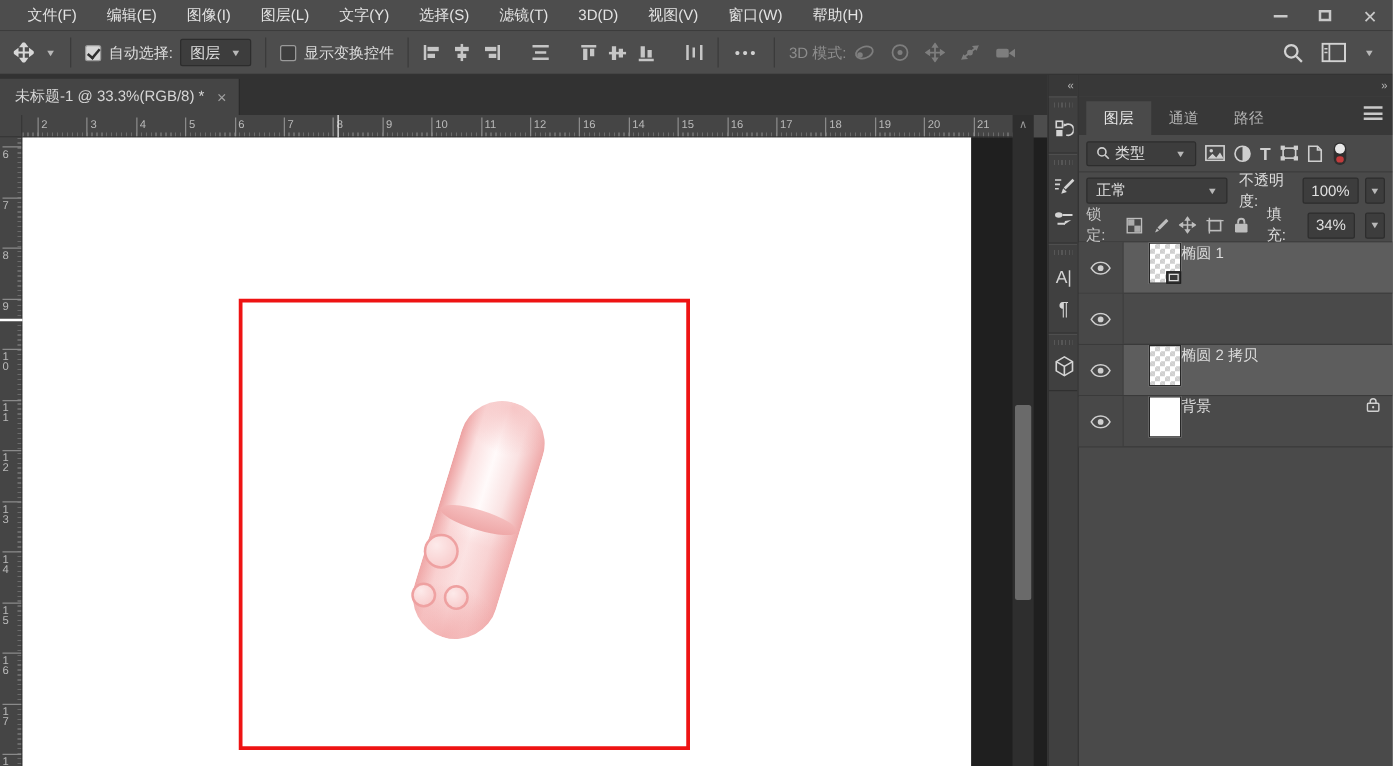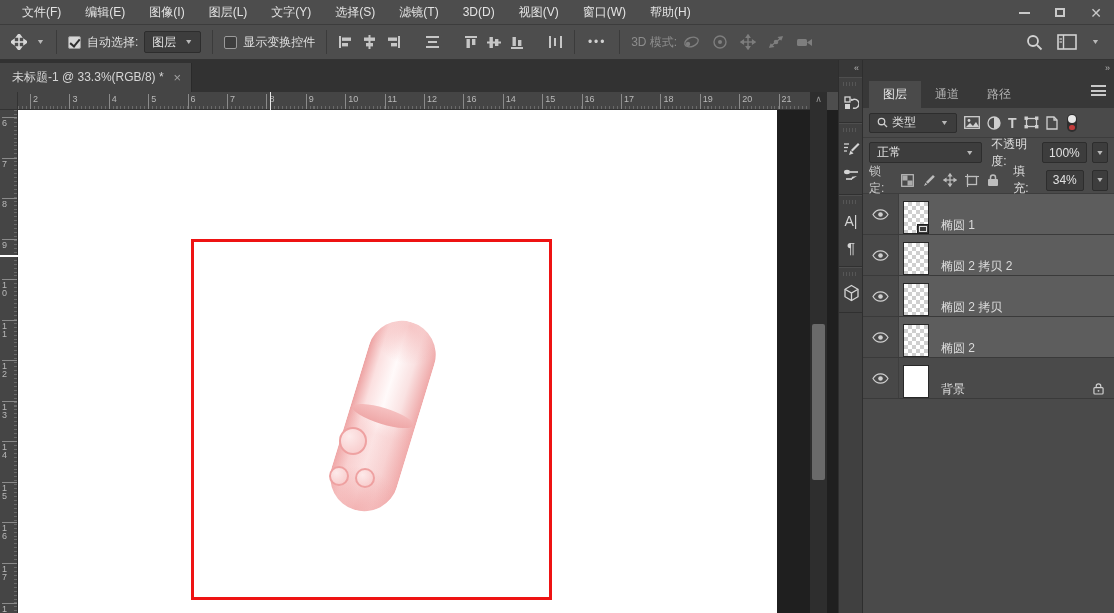--- a/index.html
+++ b/index.html
@@ -117,21 +117,21 @@
     display:flex; align-items:center; padding:0 6px; color:#e0e0e0; }
   .mini-chev-box { width:18px; height:21px; background:#3d3d3d; border:1px solid #2d2d2d; border-radius:2px;
     display:flex; align-items:center; justify-content:center; }
 
   #lock-row { height:27px; display:flex; align-items:center; padding:0 6px; gap:8px; border-bottom:1px solid #3d3d3d; }
   .lock-icon { color:#c6c6c6; display:flex; align-items:center; }
 
   #layer-list { position:relative; }
   .layer-row { height:41px; display:flex; align-items:stretch; border-bottom:1px solid #3a3a3a; background:#4a4a4a; }
   .eye-cell { width:36px; display:flex; align-items:center; justify-content:center; border-right:1px solid #3e3e3e; background:#484848; }
-  .row-body { flex:1; display:flex; align-items:flex-end; gap:12px; padding-left:4px; position:relative; }
+  .row-body { flex:1; display:flex; align-items:flex-start; padding-left:20px; position:relative; }
   .layer-row.selected .row-body { background:#5d5d5d; }
   .thumb { width:26px; height:33px; border:1px solid #282828; position:relative;
     background-image:
       linear-gradient(45deg,#cfcfcf 25%,transparent 25%,transparent 75%,#cfcfcf 75%),
       linear-gradient(45deg,#cfcfcf 25%,transparent 25%,transparent 75%,#cfcfcf 75%);
     background-color:#fff; background-size:8px 8px; background-position:0 0,4px 4px; }
   .thumb.white { background:#fff; }
   .thumb .badge { position:absolute; right:-1px; bottom:-1px; width:12px; height:10px; background:#3a3a3a;
     border:1px solid #1f1f1f; display:flex; align-items:center; justify-content:center; }
   .thumb .badge::after { content:""; width:6px; height:4px; border:1px solid #e0e0e0; }
@@ -550,47 +550,31 @@
       <span class="layer-name">椭圆 1</span>
     </div>
   </div>
         <div class="layer-row selected">
     <div class="eye-cell">
       <svg width="17" height="11" viewBox="0 0 17 11">
               <path d="M1 5.5C3 2 6 .8 8.5.8S14 2 16 5.5C14 9 11 10.2 8.5 10.2S3 9 1 5.5z" fill="none" stroke="#cfcfcf" stroke-width="1.2"></path>
               <circle cx="8.5" cy="5.5" r="2.3" fill="#cfcfcf"></circle>
             </svg>
     </div>
-    <div class="row-body">
-      <div class="thumb"></div>
-      <span class="layer-name">椭圆 2 拷贝 2</span>
-    </div>
   </div>
         <div class="layer-row selected">
     <div class="eye-cell">
       <svg width="17" height="11" viewBox="0 0 17 11">
               <path d="M1 5.5C3 2 6 .8 8.5.8S14 2 16 5.5C14 9 11 10.2 8.5 10.2S3 9 1 5.5z" fill="none" stroke="#cfcfcf" stroke-width="1.2"></path>
               <circle cx="8.5" cy="5.5" r="2.3" fill="#cfcfcf"></circle>
             </svg>
     </div>
     <div class="row-body">
       <div class="thumb"></div>
       <span class="layer-name">椭圆 2 拷贝</span>
-    </div>
-  </div>
-        <div class="layer-row selected">
-    <div class="eye-cell">
-      <svg width="17" height="11" viewBox="0 0 17 11">
-              <path d="M1 5.5C3 2 6 .8 8.5.8S14 2 16 5.5C14 9 11 10.2 8.5 10.2S3 9 1 5.5z" fill="none" stroke="#cfcfcf" stroke-width="1.2"></path>
-              <circle cx="8.5" cy="5.5" r="2.3" fill="#cfcfcf"></circle>
-            </svg>
-    </div>
-    <div class="row-body">
-      <div class="thumb"></div>
-      <span class="layer-name">椭圆 2</span>
     </div>
   </div>
         <div class="layer-row">
     <div class="eye-cell">
       <svg width="17" height="11" viewBox="0 0 17 11">
               <path d="M1 5.5C3 2 6 .8 8.5.8S14 2 16 5.5C14 9 11 10.2 8.5 10.2S3 9 1 5.5z" fill="none" stroke="#cfcfcf" stroke-width="1.2"></path>
               <circle cx="8.5" cy="5.5" r="2.3" fill="#cfcfcf"></circle>
             </svg>
     </div>
     <div class="row-body">

